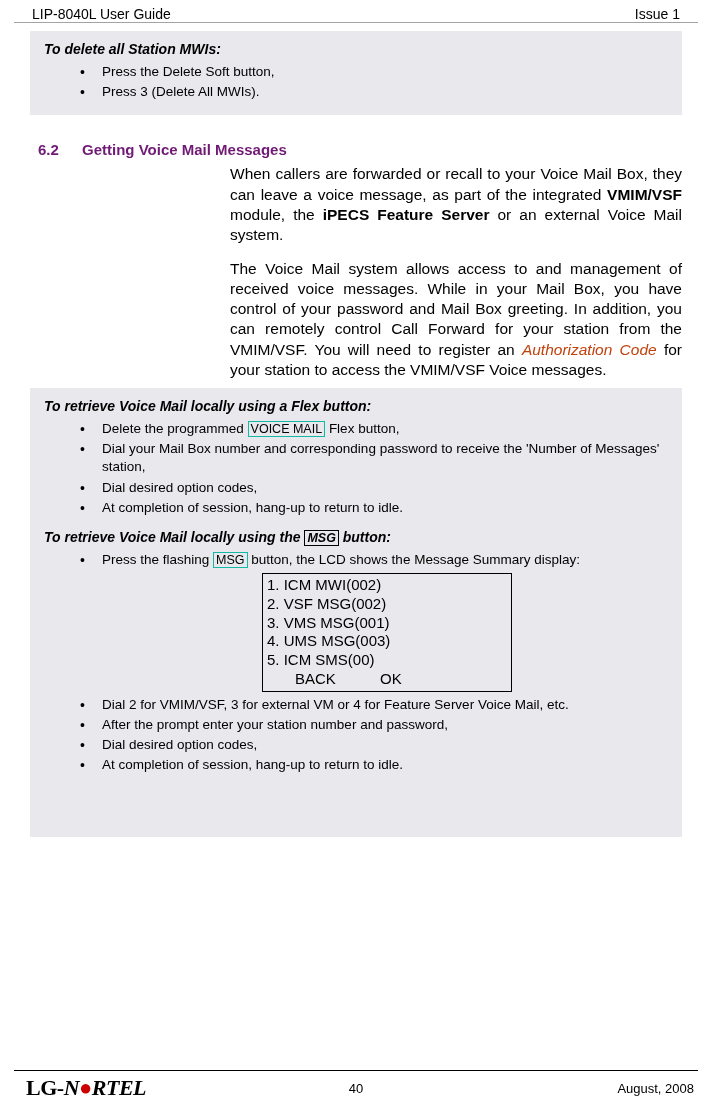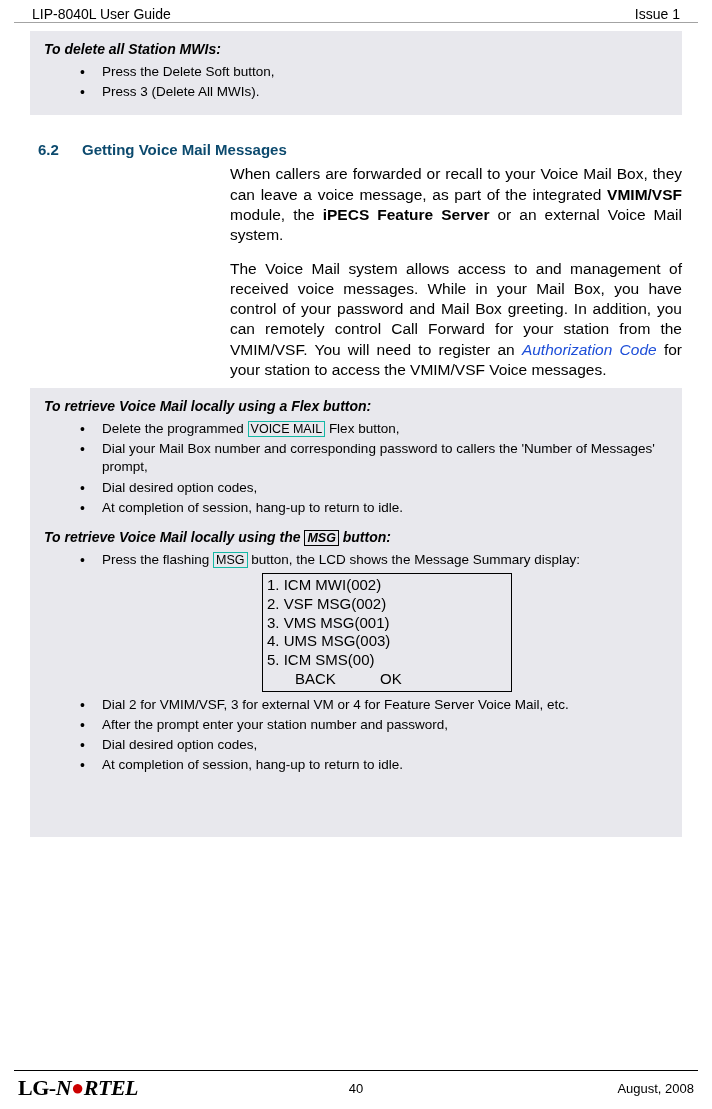--- a/index.html
+++ b/index.html
@@ -59,34 +59,34 @@
     font-size: 14px;
   }
   .keycap {
     border: 1px solid #14b8a6;
     padding: 0 2px;
     font-family: Verdana, Geneva, sans-serif;
     font-size: 12.5px;
     white-space: nowrap;
   }
   .section-heading {
-    color: #0c4a6e;
+    color: #701a75;
     font-family: Verdana, Geneva, sans-serif;
     font-weight: bold;
     font-size: 15px;
     margin: 10px 0 6px 8px;
   }
   .section-num { display: inline-block; width: 44px; }
   .bodytext {
     margin: 6px 0 6px 200px;
     font-size: 15.5px;
     line-height: 1.3;
     text-align: justify;
   }
-  .bodytext .italic-red { color: #1d4ed8; font-style: italic; }
+  .bodytext .italic-red { color: #c2410c; font-style: italic; }
   .lcdbox {
     border: 1px solid #000;
     width: 250px;
     margin: 4px auto 4px 160px;
     font-family: "Arial Narrow", Arial, sans-serif;
     font-size: 15px;
     line-height: 1.25;
     padding: 2px 4px;
     background: #e8e8ed;
   }
@@ -108,21 +108,21 @@
     justify-content: space-between;
     padding: 4px 4px 8px 4px;
     font-size: 13px;
   }
   .logo {
     font-family: Georgia, serif;
     font-size: 22px;
     font-weight: bold;
     letter-spacing: -0.5px;
   }
-  .logo .lg { font-style: normal; }
+  .logo .lg { font-style: normal; margin-left: 8px; }
   .logo .dot { color: #c00; }
   .logo .nortel { font-style: italic; }
   .footer-center {
     position: absolute;
     left: 50%;
     transform: translateX(-50%);
   }
 </style>
 </head>
 <body>
@@ -153,21 +153,21 @@
     <span>The Voice Mail system allows access to and management of received voice messages.  While in your Mail Box, you have control of your password and Mail Box greeting.  In addition, you can remotely control Call Forward for your station from the VMIM/VSF.  You will need to register an </span><span class="italic-red">Authorization Code</span><span> for your station to access the VMIM/VSF Voice messages.</span>
   </p>
 </div>
 
 <div class="graybox tall">
   <div class="box-heading">To retrieve Voice Mail locally using a Flex button:</div>
   <ul class="bullets">
     <li>
       <span>Delete the programmed </span><span class="keycap">VOICE MAIL</span><span> Flex button,</span>
     </li>
-    <li>Dial your Mail Box number and corresponding password to callers the 'Number of Messages' prompt,</li>
+    <li>Dial your Mail Box number and corresponding password to receive the 'Number of Messages' station,</li>
     <li>Dial desired option codes,</li>
     <li>At completion of session, hang-up to return to idle.</li>
   </ul>
 
   <div class="box-heading" style="margin-top:12px;">
     <span>To retrieve Voice Mail locally using the </span><span class="keycap">MSG</span><span> button:</span>
   </div>
   <ul class="bullets">
     <li>
       <span>Press the flashing </span><span class="keycap">MSG</span><span> button, the LCD shows the Message Summary display:</span>

